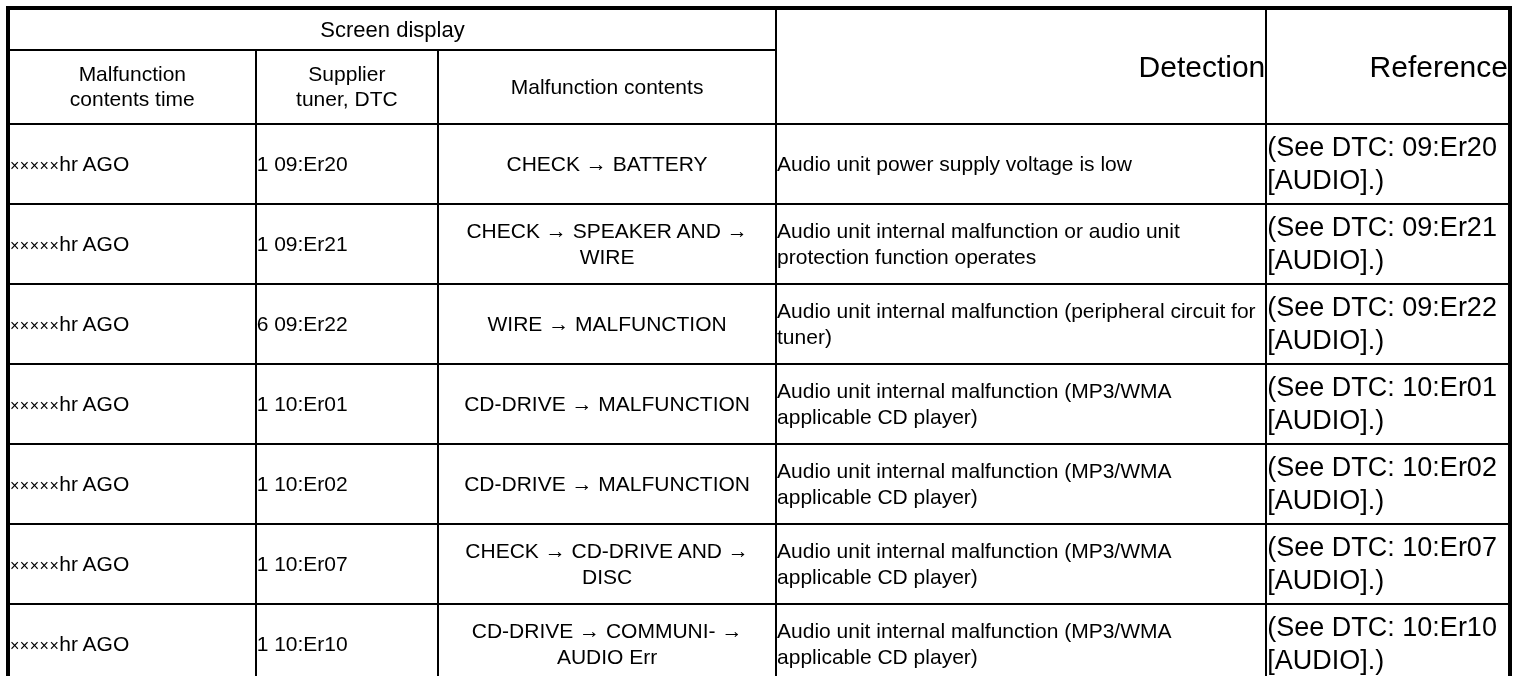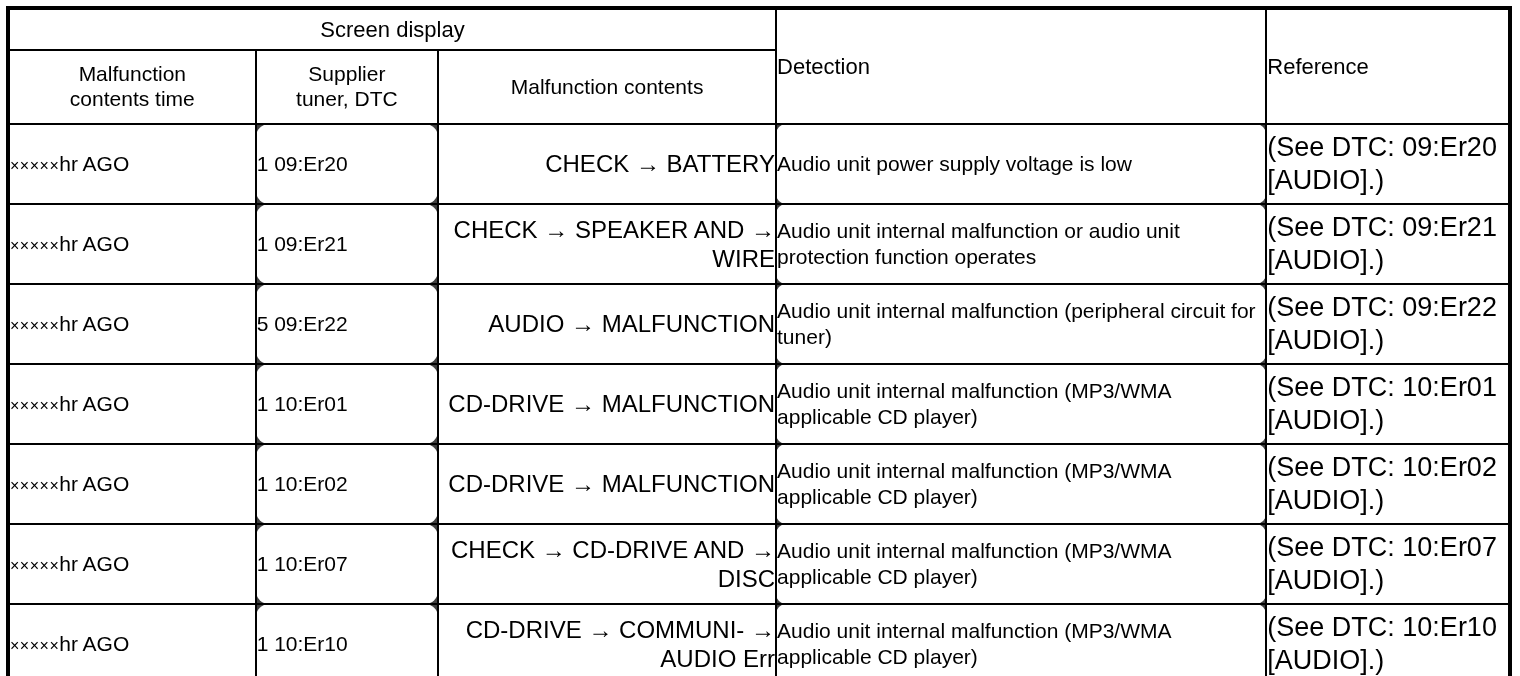--- a/index.html
+++ b/index.html
@@ -58,55 +58,53 @@
   }
   .hdr-sub {
     text-align: center;
     font-weight: bold;
     font-size: 21px;
     line-height: 1.18;
     height: 72px;
     padding: 0 4px;
   }
   .hdr-big {
-    text-align: left;
+    text-align: right;
     font-weight: bold;
-    font-size: 22px;
+    font-size: 30px;
     padding: 0 4px;
   }
 
   
   .cell-time {
     font-size: 21px;
     padding: 0 0 0 9px;
     white-space: nowrap;
     letter-spacing: 0px;
   }
   .xmark {
     font-size: 16px;
     letter-spacing: 0.5px;
   }
   .cell-code {
     font-size: 21px;
     padding: 0 0 0 9px;
     white-space: nowrap;
-    border-radius: 13px;
   }
   .cell-contents {
-    font-size: 24px;
+    font-size: 21px;
     line-height: 1.22;
     padding: 2px 3px 2px 6px;
-    text-align: right;
+    text-align: center;
   }
   .cell-detection {
     font-size: 21px;
     line-height: 1.22;
     padding: 2px 4px 2px 7px;
     text-align: left;
-    border-radius: 10px;
   }
   .cell-reference {
     font-size: 27px;
     line-height: 1.22;
     padding: 2px 4px 2px 7px;
     text-align: left;
   }
   .cell-noerr {
     font-size: 25px;
     padding: 0 0 0 9px;
@@ -163,22 +161,22 @@
       <tr class="data-row">
         <td class="cell-time"><span class="xmark">×××××</span><span>hr AGO</span></td>
         <td class="cell-code">1 09:Er21</td>
         <td class="cell-contents">CHECK → SPEAKER AND → WIRE</td>
         <td class="cell-detection">Audio unit internal malfunction or audio unit protection function operates</td>
         <td class="cell-reference">(See DTC: 09:Er21 [AUDIO].)</td>
       </tr>
 
       <tr class="data-row">
         <td class="cell-time"><span class="xmark">×××××</span><span>hr AGO</span></td>
-        <td class="cell-code">5 09:Er22</td>
-        <td class="cell-contents">AUDIO → MALFUNCTION</td>
+        <td class="cell-code">6 09:Er22</td>
+        <td class="cell-contents">WIRE → MALFUNCTION</td>
         <td class="cell-detection">Audio unit internal malfunction (peripheral circuit for tuner)</td>
         <td class="cell-reference">(See DTC: 09:Er22 [AUDIO].)</td>
       </tr>
 
       <tr class="data-row">
         <td class="cell-time"><span class="xmark">×××××</span><span>hr AGO</span></td>
         <td class="cell-code">1 10:Er01</td>
         <td class="cell-contents">CD-DRIVE → MALFUNCTION</td>
         <td class="cell-detection">Audio unit internal malfunction (MP3/WMA applicable CD player)</td>
         <td class="cell-reference">(See DTC: 10:Er01 [AUDIO].)</td>

